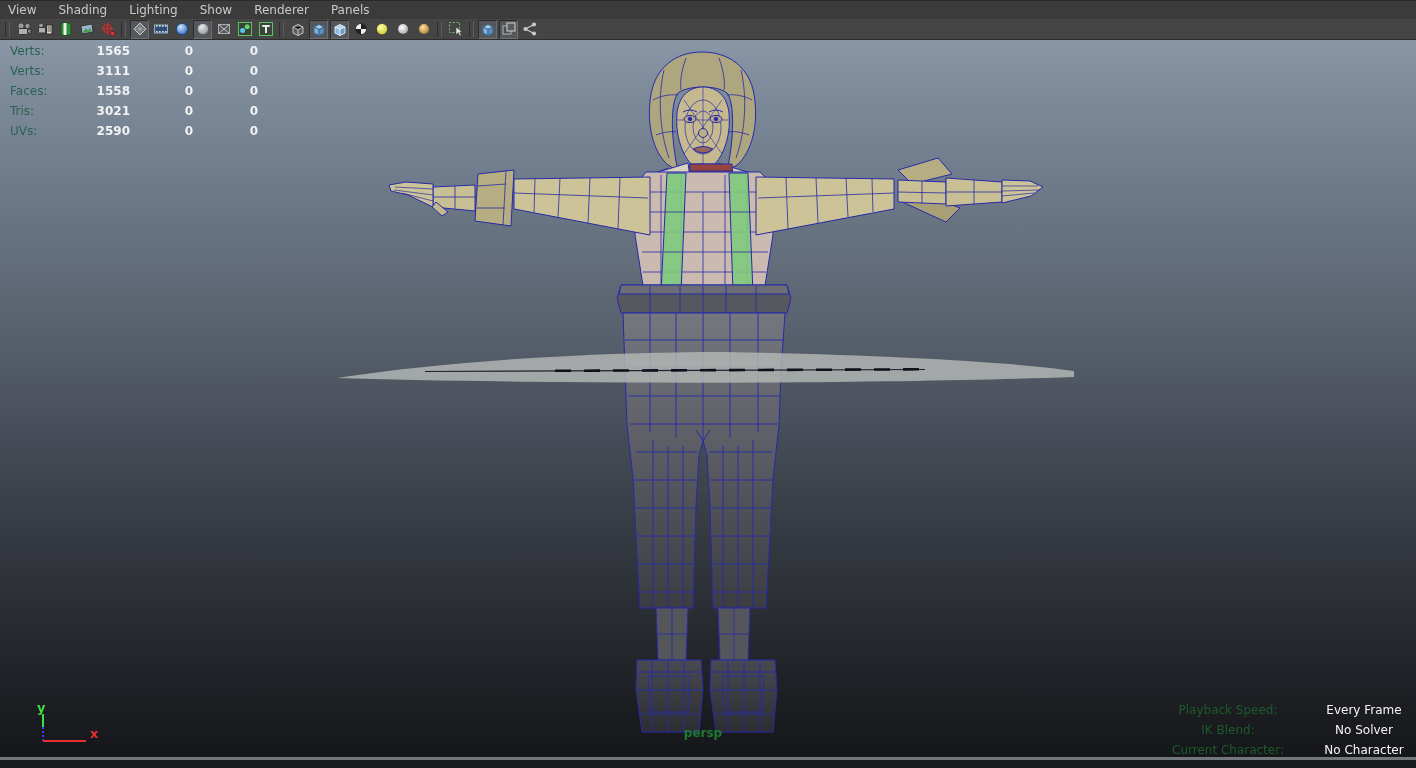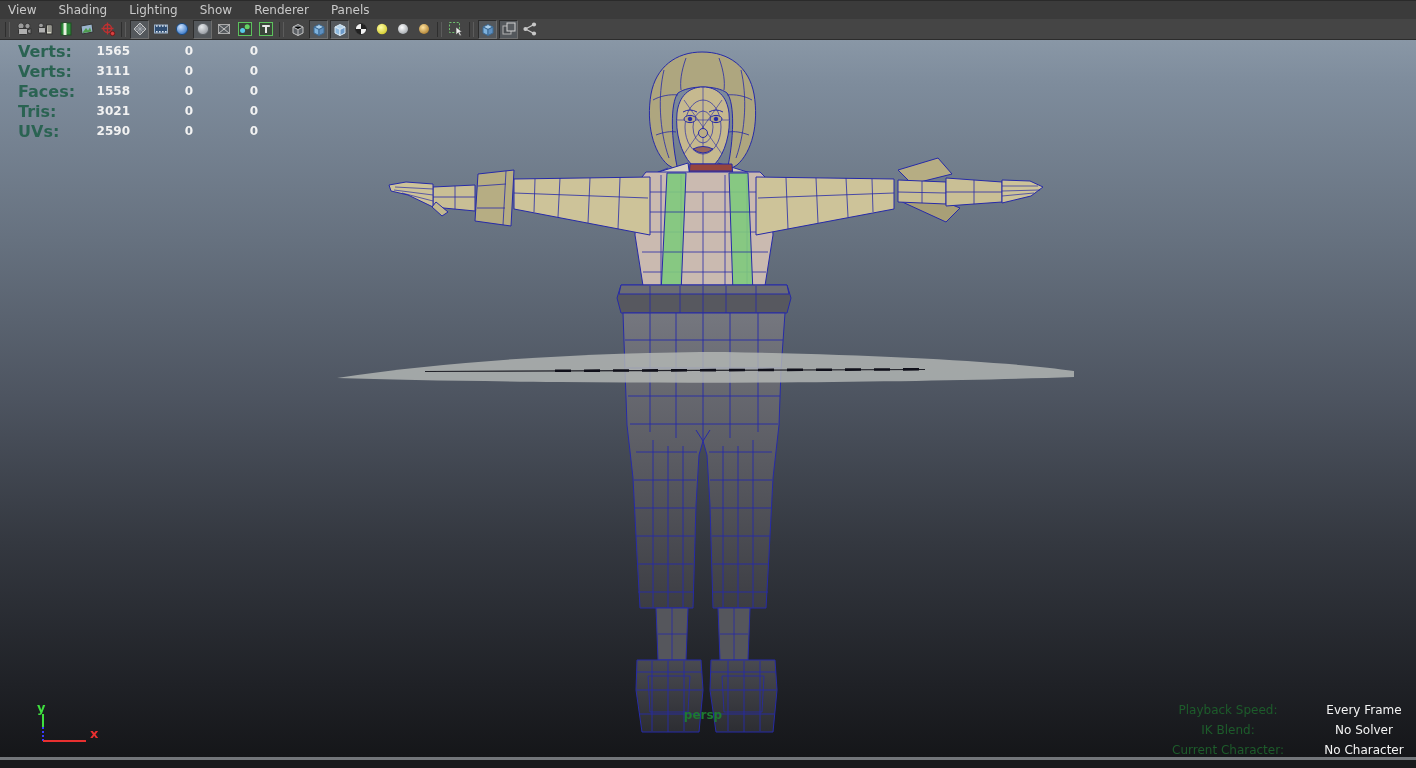--- a/index.html
+++ b/index.html
@@ -28,32 +28,32 @@
   
   .viewport { position:absolute; top:40px; left:0; width:1416px; height:717px;
     background:linear-gradient(180deg,#8997a6 0%,#7e8c9c 6%,#66717f 28%,#4d5460 50%,
       #343840 70%,#1f2126 90%,#151619 100%); }
   .scene-svg { position:absolute; top:0; left:0; }
 
   
   .poly-hud { position:absolute; top:1px; left:0; }
   .prow { display:grid; grid-template-columns:70px 60px 63px 65px; height:20px;
     align-items:center; }
-  .plabel { padding-left:18px; font-size:16px; font-weight:bold; color:#2a6352; }
+  .plabel { padding-left:10px; font-size:12px; font-weight:normal; color:#2a6352; }
   .pval { text-align:right; font-size:12px; font-weight:bold; color:#f2f2f2; }
 
   
   .br-hud { position:absolute; right:4px; top:660px; }
   .brrow { display:grid; grid-template-columns:160px 96px; column-gap:8px; height:20px;
     align-items:center; }
   .brlabel { text-align:center; font-size:12px; font-weight:normal; color:#1d5c2b; }
   .brval { text-align:center; font-size:12px; font-weight:normal; color:#f4f4f4; }
 
   
-  .persp-label { position:absolute; top:668px; left:633px; width:140px; text-align:center;
+  .persp-label { position:absolute; top:686px; left:633px; width:140px; text-align:center;
     font-size:12px; font-weight:bold; color:#1e7a30; }
 
   
   .statusline { position:absolute; top:757px; left:0; width:1416px; height:11px;
     background:#191a1c; border-top:3px solid #73767a; }
 </style>
 </head>
 <body>
 
 <svg width="0" height="0" style="position:absolute">

